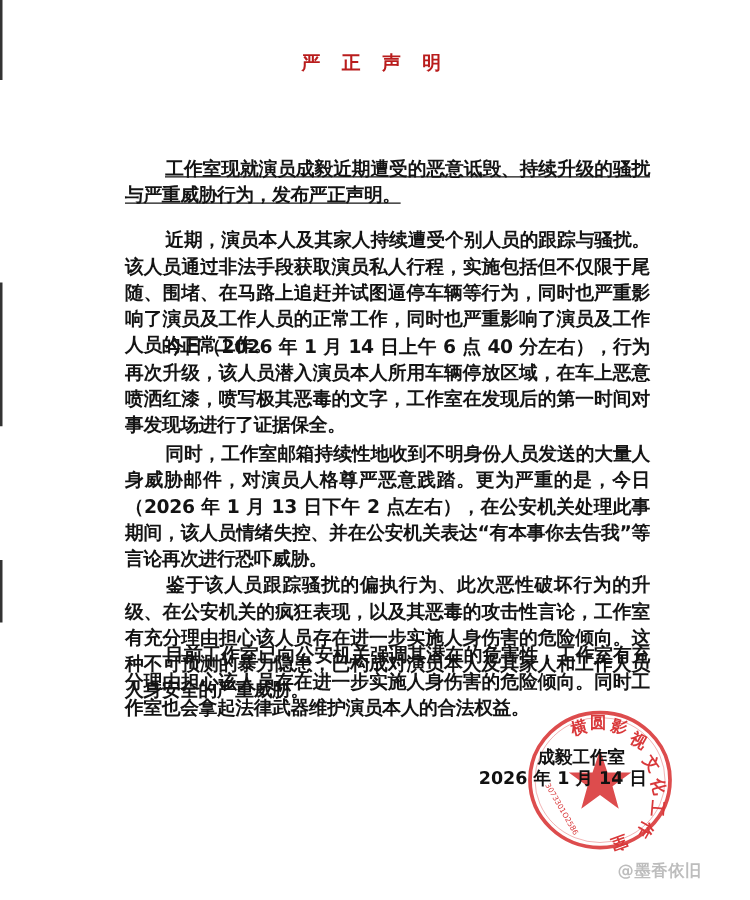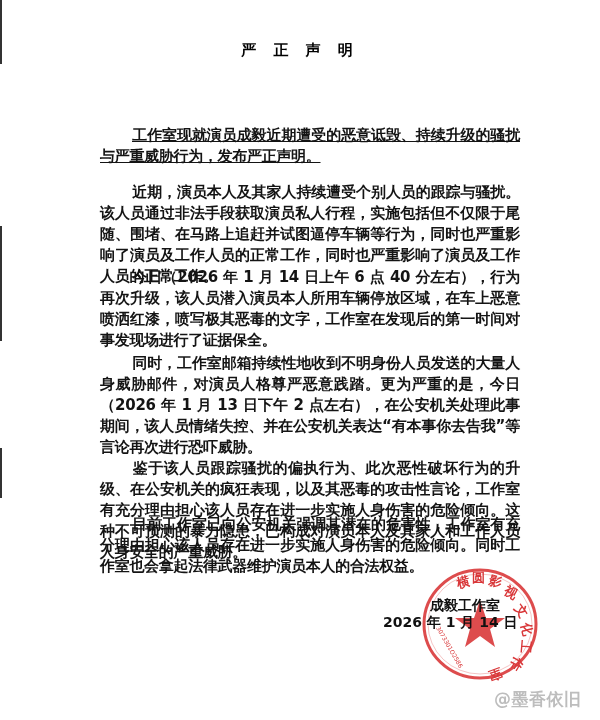--- a/index.html
+++ b/index.html
@@ -7,37 +7,37 @@
     width: 600px; height: 720px; position: relative; overflow: hidden;
     background: #ffffff;
     font-family: "DejaVu Sans", sans-serif;
     color: #1a1a1a;
   }
   .edge-line {
     position: absolute; left: 0; width: 2px; background: #333;
   }
   .title {
     position: absolute; top: 41px; left: 0; width: 600px; text-align: center;
-    font-size: 15px; font-weight: bold; letter-spacing: 6px; color: #000000;
+    font-size: 15px; font-weight: bold; letter-spacing: 6px; color: #b91c1c;
   }
   .para {
     position: absolute; left: 100px; width: 420px;
     font-size: 15px; font-weight: bold; line-height: 21px;
     letter-spacing: -0.3px; color: #141414;
     text-align: justify;
   }
   .para .indent { display: inline-block; width: 32px; }
   .signature {
     position: absolute; font-size: 14px; font-weight: bold; color: #111;
   }
   .seal {
     position: absolute; left: 418px; top: 566px; width: 122px; height: 116px;
   }
   .watermark {
-    position: absolute; left: 494px; top: 688px; font-size: 17px;
+    position: absolute; left: 494px; top: 688px; font-size: 13px;
     color: #bdbdbd; font-weight: bold; letter-spacing: 0.5px;
   }
 </style>
 </head>
 <body>
 
 <div class="edge-line" style="top:0;height:64px;"></div>
 <div class="edge-line" style="top:226px;height:115px;"></div>
 <div class="edge-line" style="top:448px;height:50px;"></div>
 

